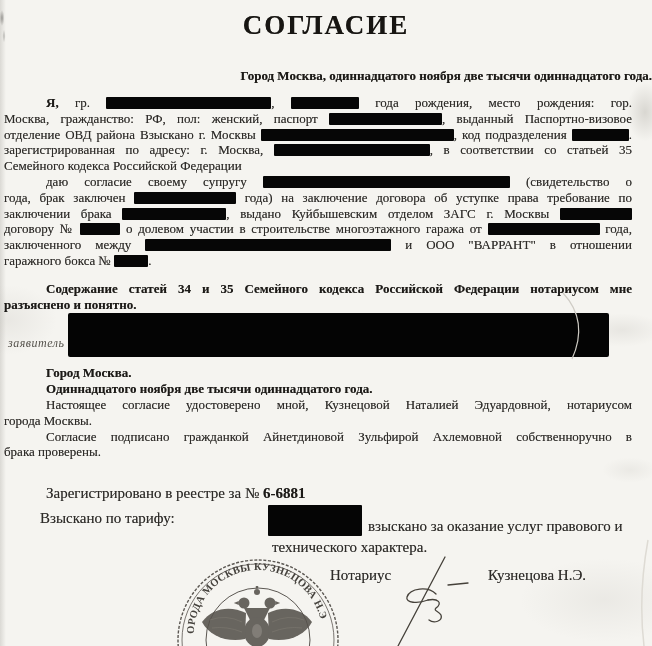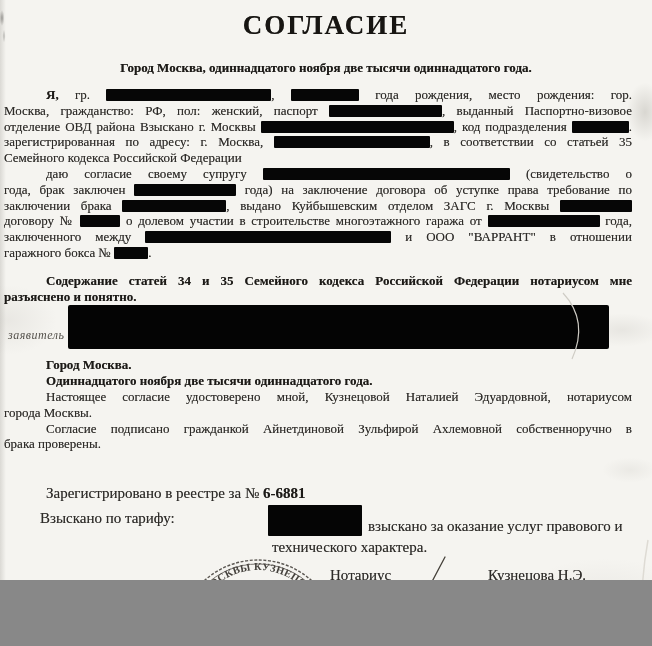--- a/index.html
+++ b/index.html
@@ -1,37 +1,37 @@
 <!DOCTYPE html>
 <html><head>
 <meta charset="utf-8">
 <style>
   html,body{margin:0;padding:0;background:#888;}
   .page{
-    position:relative;width:652px;height:580px;overflow:hidden;
+    position:relative;width:652px;height:646px;overflow:hidden;
     font-family:"Liberation Serif","DejaVu Serif",serif;
     color:#2e2c29;
     background-color:#f5f4f0;
     background-image:
       radial-gradient(ellipse 26px 42px at 645px 112px, rgba(151,147,138,.30), transparent 70%),
       radial-gradient(ellipse 60px 24px at 622px 330px, rgba(160,156,148,.16), transparent 70%),
       radial-gradient(ellipse 70px 50px at 8px 320px, rgba(160,156,148,.14), transparent 70%),
       radial-gradient(ellipse 120px 60px at 604px 600px, rgba(160,156,148,.12), transparent 70%),
       radial-gradient(ellipse 40px 18px at 630px 470px, rgba(160,156,148,.12), transparent 70%),
       radial-gradient(ellipse 3px 10px at 2px 18px, rgba(60,58,54,.45), transparent 80%),
       radial-gradient(ellipse 2px 8px at 4px 36px, rgba(60,58,54,.30), transparent 80%),
       linear-gradient(to right, rgba(125,122,115,.22), rgba(125,122,115,0) 6px);
   }
   .doc-title{
     margin:10px 0 0 0;text-align:center;
     font-size:27px;line-height:30px;font-weight:bold;letter-spacing:2px;color:#171512;
     text-shadow:0 0 .5px rgba(23,21,18,.65);
   }
   .dateline{
-    margin-top:20px;text-align:center;font-size:13px;line-height:15px;
+    margin-top:28px;text-align:right;font-size:13px;line-height:15px;
     font-weight:bold;color:#1c1a17;text-shadow:0 0 .5px rgba(28,26,23,.6);
   }
   .body-text{margin:12px 20px 8px 4px;}
   .line{
     font-size:13px;line-height:15.8px;
     text-align:justify;text-align-last:justify;
     text-shadow:0 0 .5px rgba(46,44,41,.55);
   }
   .line.last{text-align-last:left;}
   .indent{text-indent:42px;}

